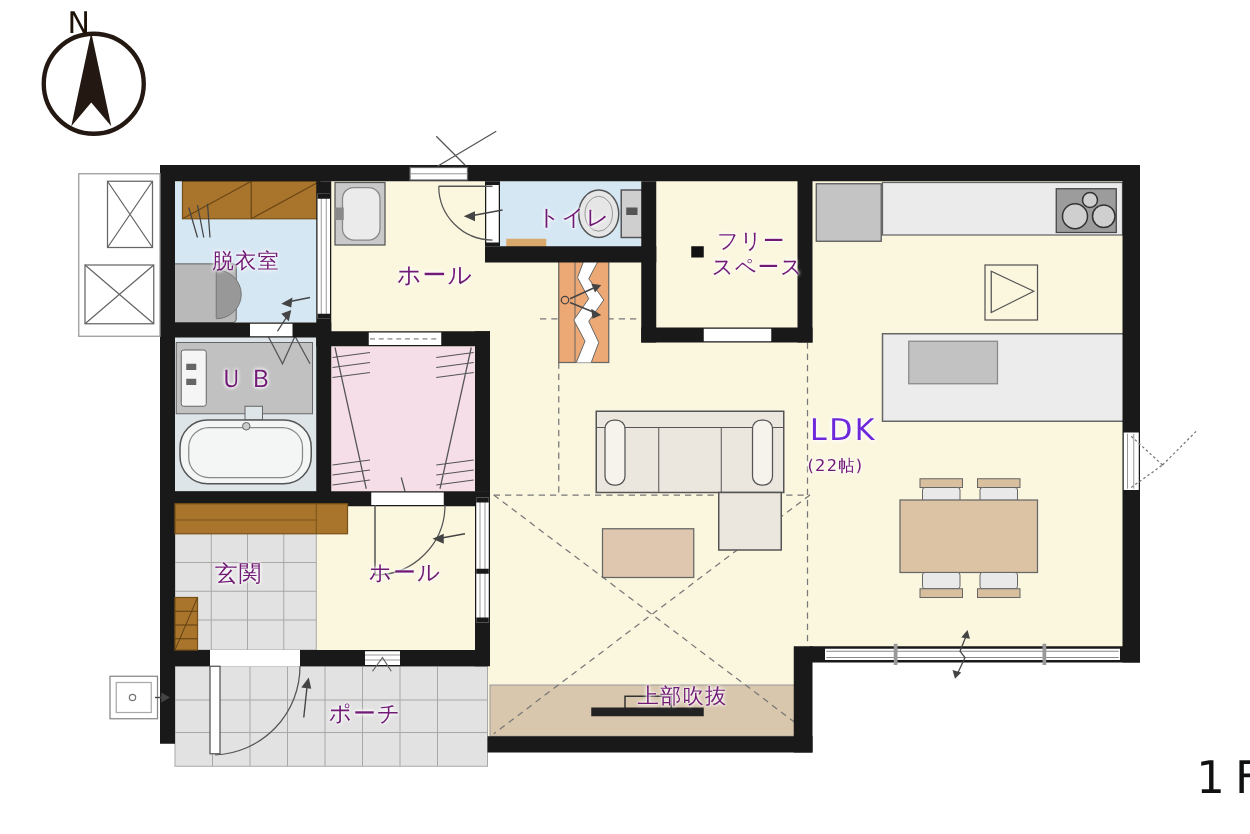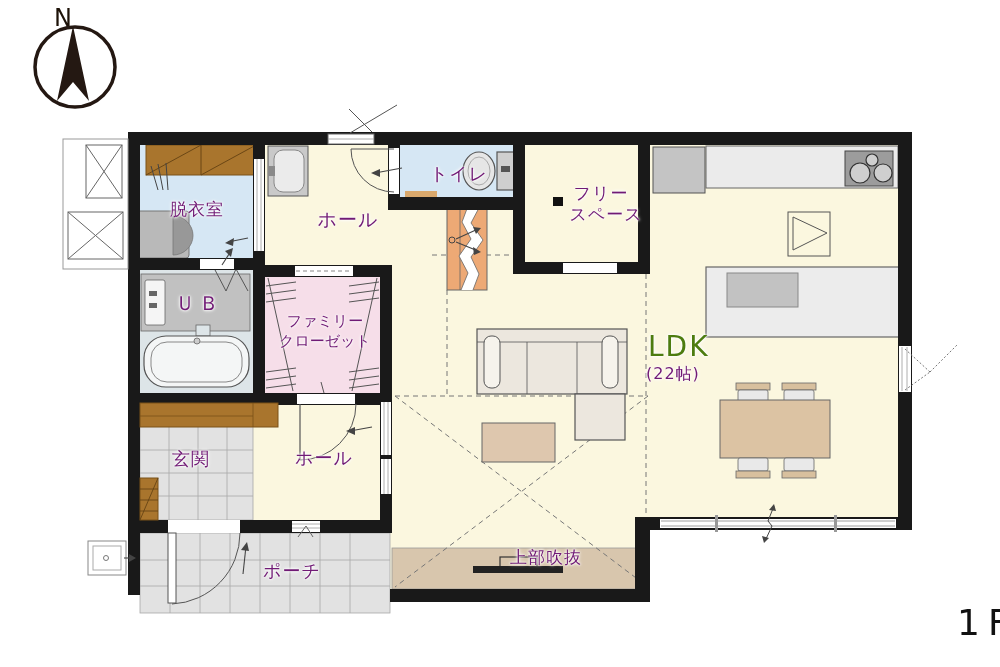--- a/index.html
+++ b/index.html
@@ -2,22 +2,22 @@
 <html><head>
 <meta charset="utf-8">
 <style>
   html,body{margin:0;padding:0;background:#fff;}
   .stage{position:relative;width:1000px;height:667px;background:#ffffff;overflow:hidden;
          font-family:"DejaVu Sans",sans-serif;}
   .stage svg{position:absolute;left:0;top:0;}
   .lbl{position:absolute;transform:translate(-50%,-50%);color:#701a75;white-space:nowrap;
        text-shadow:0 0 2px #fff,0 0 3px #fff,0 0 4px #fff;font-size:17px;letter-spacing:1px;}
   .lbl-tl{transform:none;}
-  .s15{font-size:16px;} .s18{font-size:18px;} .s19{font-size:19px;} .s20{font-size:20px;letter-spacing:4px;font-family:Liberation Mono, monospace;}
-  .ldk{font-size:28px;color:#4d7c0f;letter-spacing:2px;}
+  .s15{font-size:13px;} .s18{font-size:18px;} .s19{font-size:19px;} .s20{font-size:20px;letter-spacing:4px;font-family:Liberation Mono, monospace;}
+  .ldk{font-size:24px;color:#6d28d9;letter-spacing:2px;}
   .floor{font-size:36px;color:#111;letter-spacing:8px;text-shadow:none;}
   .north{font-size:24px;color:#1d1208;text-shadow:none;letter-spacing:0;}
   .closet-lines{text-align:center;font-size:15px;line-height:20px;letter-spacing:0;}
   .void-lbl{font-size:17px;}
 </style>
 </head>
 <body>
 
 <div class="stage">
 <svg width="1000" height="667" viewBox="0 0 1000 667">
@@ -272,24 +272,20 @@
 
   <g>
     <circle cx="75" cy="67" r="40" fill="none" stroke="#241812" stroke-width="3.5"></circle>
     <polygon points="73,26 57,101 73,82 89,101" fill="#241812"></polygon>
   </g>
 </svg>
 
   <div class="lbl north" style="left:63px;top:18px;">N</div>
   <div class="lbl" style="left:197px;top:209px;text-align:right;">脱衣室</div>
   <div class="lbl s20" style="left:199px;top:303px;">ＵＢ</div>
-  <div class="lbl closet-lines" style="left:325px;top:331px;">
-    <div>ファミリー</div>
-    <div>クローゼット</div>
-  </div>
   <div class="lbl s19" style="left:348px;top:220px;">ホール</div>
   <div class="lbl s18" style="left:459px;top:174px;">トイレ</div>
   <div class="lbl" style="left:601px;top:193px;">フリー</div>
   <div class="lbl" style="left:606px;top:214px;">スペース</div>
   <div class="lbl lbl-tl ldk" style="left:648px;top:330px;">LDK</div>
   <div class="lbl lbl-tl s15" style="left:646px;top:364px;">(22帖)</div>
   <div class="lbl void-lbl" style="left:546px;top:521px;margin-top:36px;">上部吹抜</div>
   <div class="lbl s18" style="left:191px;top:459px;text-align:center;">玄関</div>
   <div class="lbl s18" style="left:324px;top:458px;">ホール</div>
   <div class="lbl s18" style="left:292px;top:571px;">ポーチ</div>

